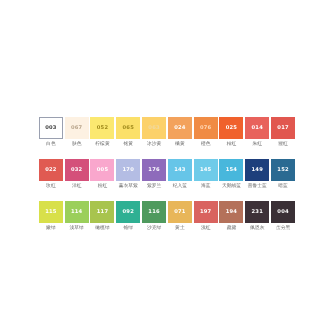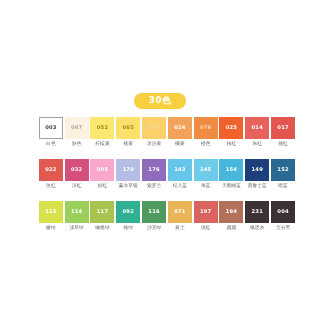--- a/index.html
+++ b/index.html
@@ -82,23 +82,20 @@
     line-height: 1;
     white-space: nowrap;
     font-family: "DejaVu Sans", "Liberation Sans", sans-serif;
   }
 </style>
 </head>
 <body>
 
 <div class="page">
 
-  <div class="badge-wrap">
-    <div class="badge">30色</div>
-  </div>
 
   <div class="grid">
     <div class="row">
         <div class="cell">
           <div class="swatch outlined" style="background: rgb(255, 255, 255);">
             <span class="code" style="color: rgb(58, 58, 58);">003</span>
           </div>
           <div class="name">白色</div>
         </div>
         <div class="cell">

